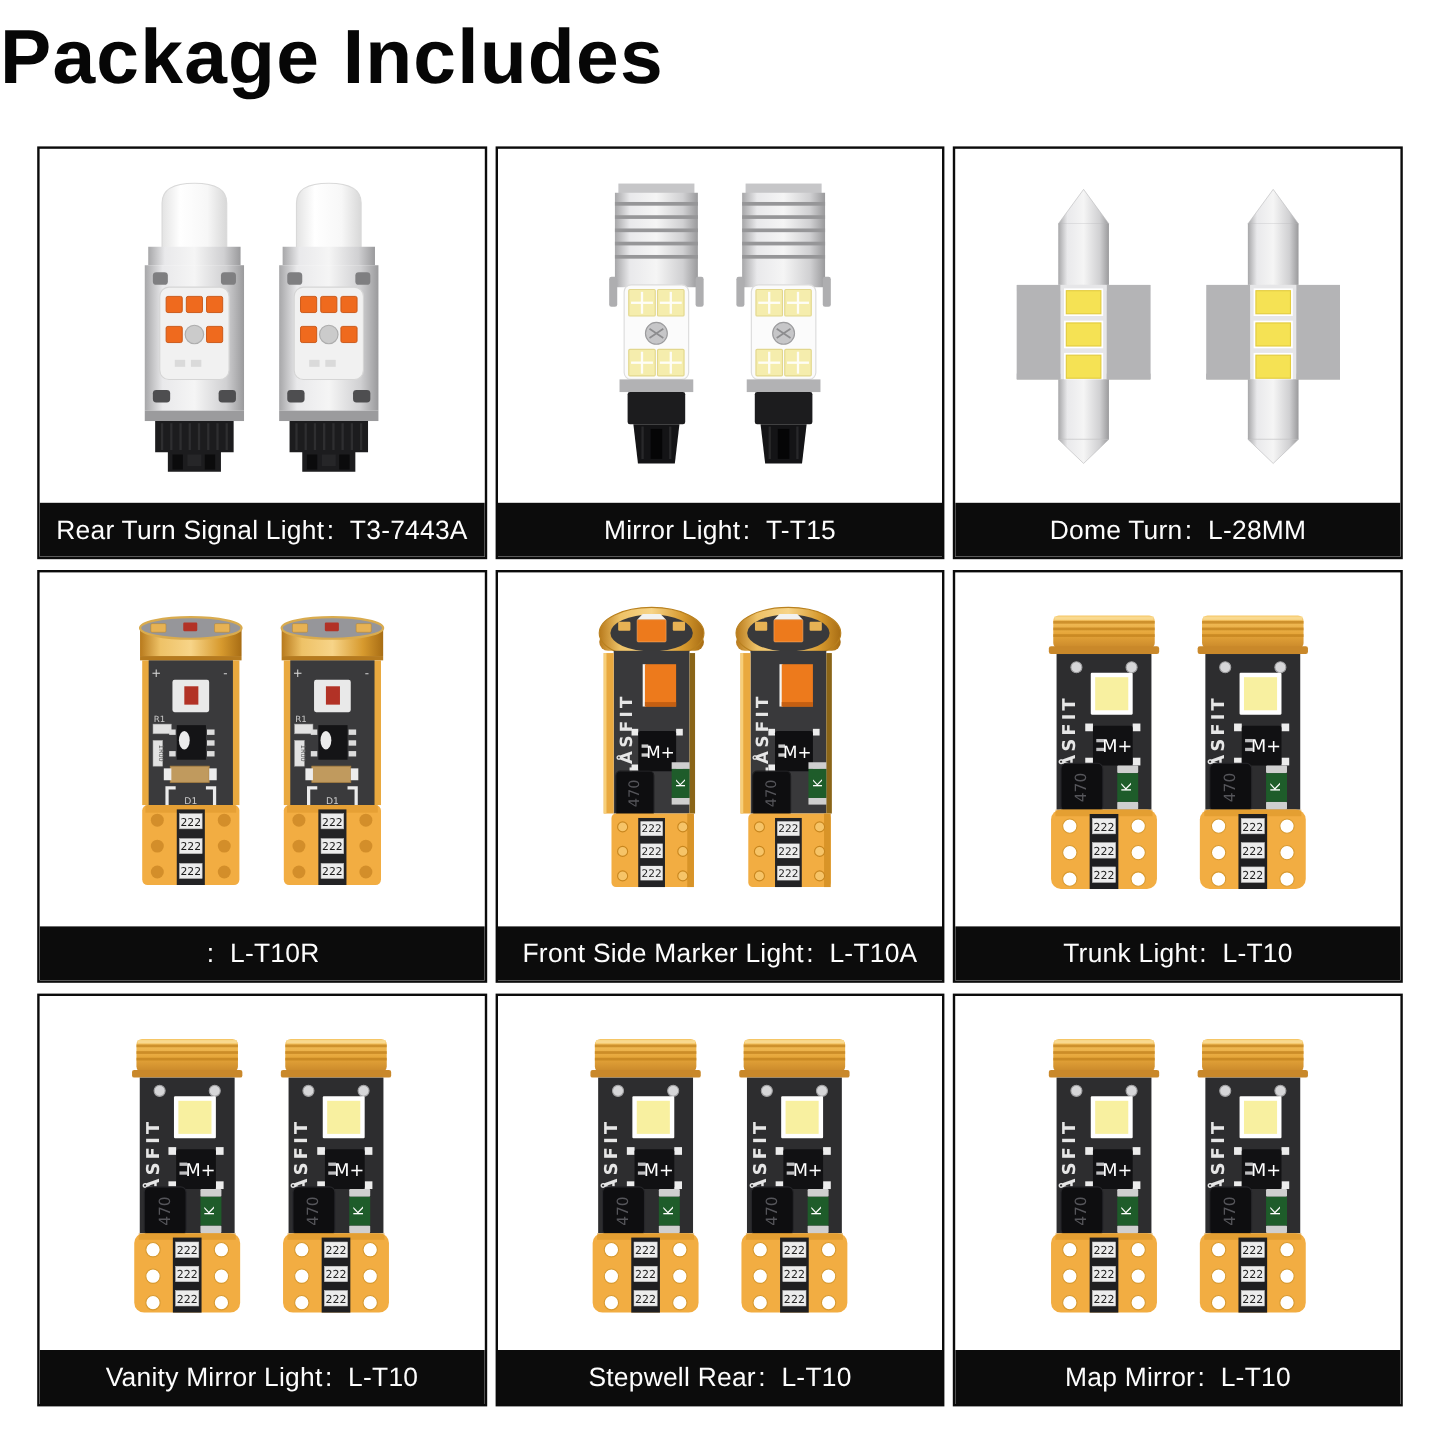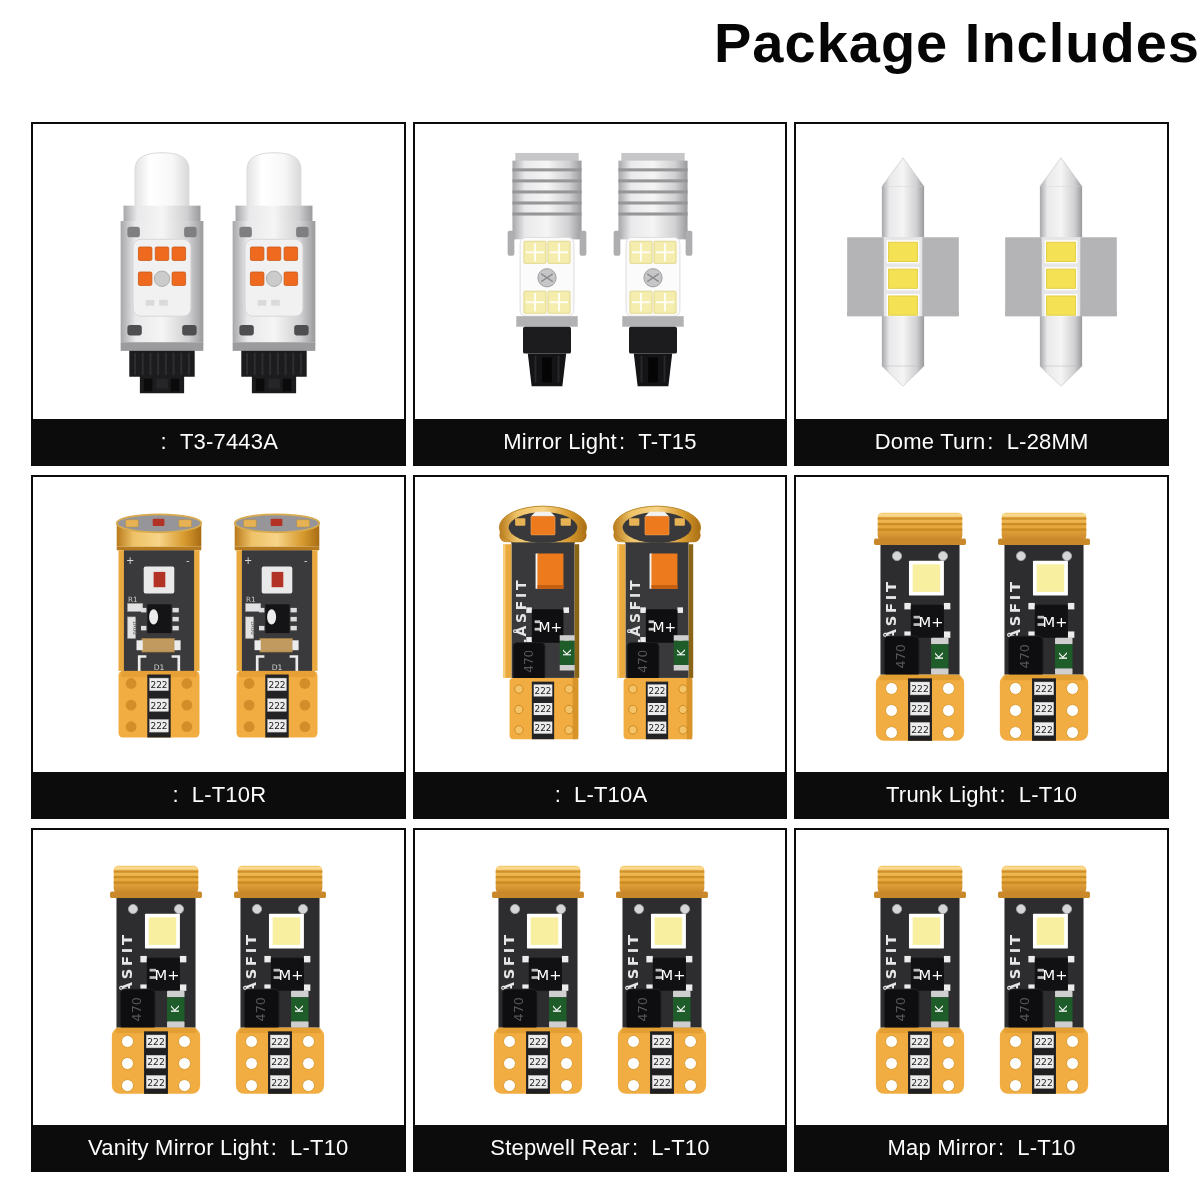--- a/index.html
+++ b/index.html
@@ -1,19 +1,19 @@
 <!DOCTYPE html>
 <html><head>
 <meta charset="utf-8">
 <style>
   html,body{margin:0;padding:0;background:#fff;}
   .page{position:relative;width:1200px;height:1200px;background:#fff;overflow:hidden;
         font-family:"Liberation Sans","DejaVu Sans",sans-serif;}
-  .title{position:absolute;top:10px;left:0;width:1200px;text-align:right;
-         font-size:56px;font-weight:bold;letter-spacing:1px;color:#060606;margin:0;}
+  .title{position:absolute;top:10px;left:0;width:1200px;text-align:left;
+         font-size:64px;font-weight:bold;letter-spacing:1px;color:#060606;margin:0;}
   .grid{position:absolute;top:122px;left:31px;width:1138px;
         display:grid;grid-template-columns:repeat(3,1fr);grid-auto-rows:344px;gap:9px 7px;}
   .cell{box-sizing:border-box;border:2px solid #0b0b0b;background:#fff;
         display:flex;flex-direction:column;overflow:hidden;}
   .product{flex:1;display:flex;align-items:center;justify-content:center;}
   .g2{gap:6px}.g3{gap:10px}.g4{gap:14px}
   .label-bar{height:45px;flex:0 0 45px;background:#0c0c0c;color:#fdfdfd;
              display:flex;align-items:center;justify-content:center;
              font-size:22px;letter-spacing:.2px;white-space:nowrap;}
   .label-bar .sep{margin:0 13px 0 2px;}
@@ -305,20 +305,21 @@
     <div class="cell">
       <div class="product g2">
         <svg width="106" height="252" viewBox="0 0 110 262">
             <use href="#sym-7443"></use>
           </svg>
         <svg width="106" height="252" viewBox="0 0 110 262">
             <use href="#sym-7443"></use>
           </svg>
       </div>
       <div class="label-bar">
+        <span>Rear Turn Signal Light</span>
           <span class="sep">:</span>
           <span>T3-7443A</span>
       </div>
     </div>
 
     <div class="cell">
       <div class="product g3">
         <svg width="96" height="252" viewBox="0 0 100 262">
             <use href="#sym-t15"></use>
           </svg>
@@ -367,20 +368,21 @@
     <div class="cell">
       <div class="product g3">
         <svg width="104" height="260" viewBox="0 0 112 266">
             <use href="#sym-t10a"></use>
           </svg>
         <svg width="104" height="260" viewBox="0 0 112 266">
             <use href="#sym-t10a"></use>
           </svg>
       </div>
       <div class="label-bar">
+        <span>Front Side Marker Light</span>
           <span class="sep">:</span>
           <span>L-T10A</span>
       </div>
     </div>
 
     <div class="cell">
       <div class="product g3">
         <svg width="114" height="256" viewBox="0 0 124 264">
             <use href="#sym-t10"></use>
           </svg>

